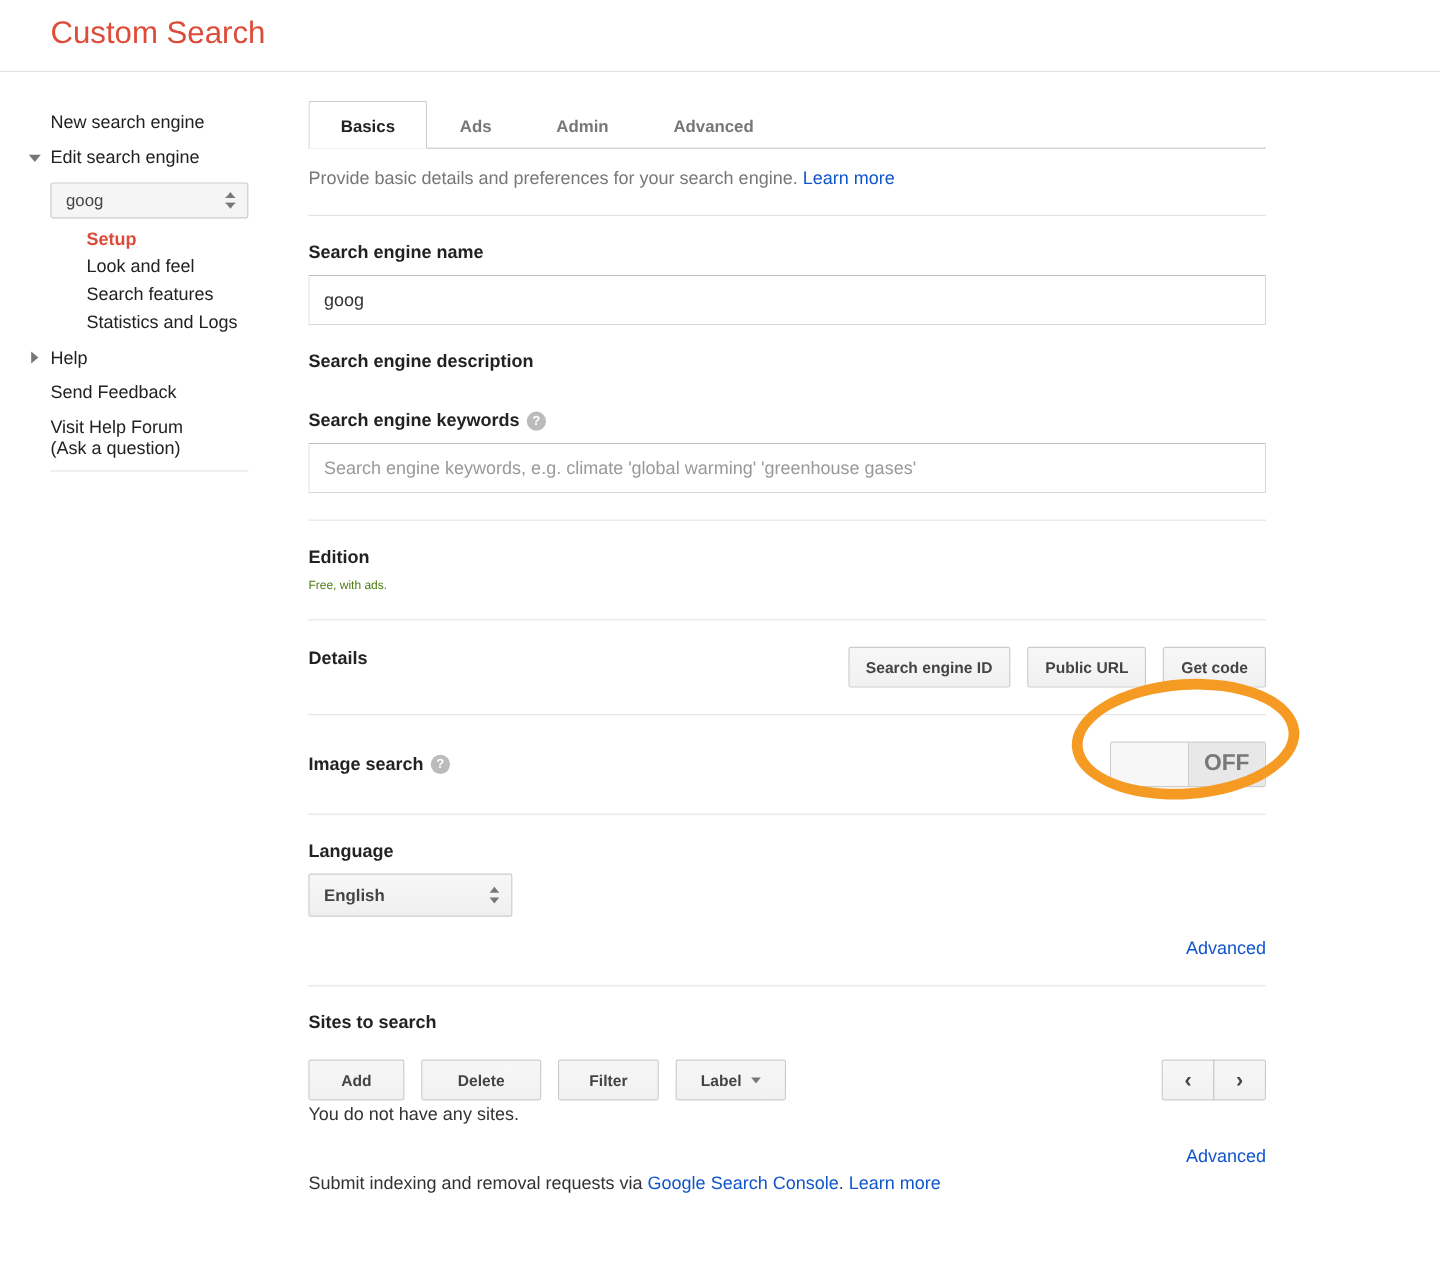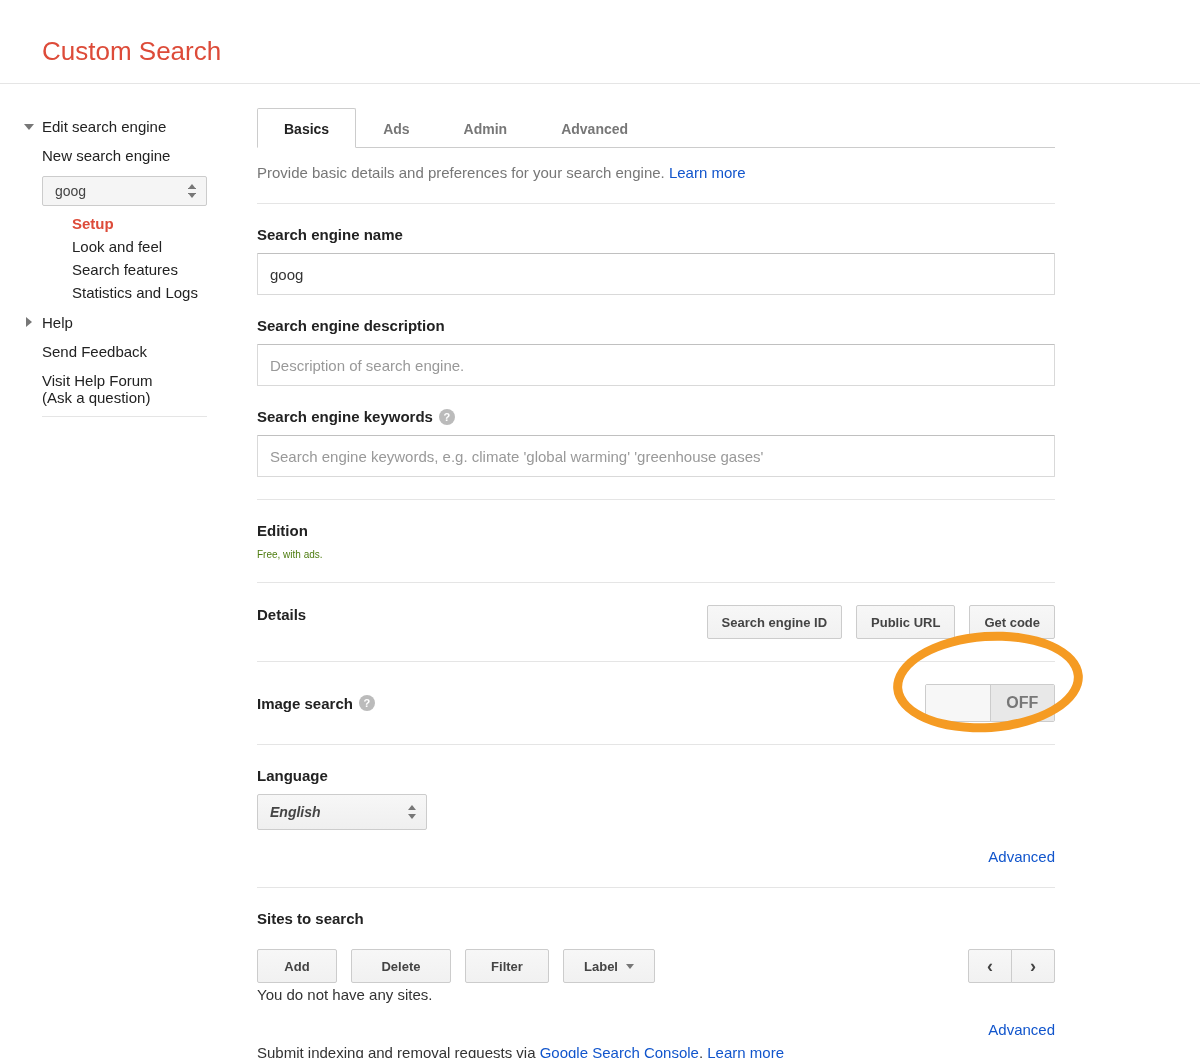--- a/index.html
+++ b/index.html
@@ -6,21 +6,21 @@
     body {
       font-family: Arial, Helvetica, sans-serif;
       font-size: 14px;
       color: #222;
       background: #fff;
     }
     .page-title {
       font-size: 26px;
       color: #dd4b39;
       font-weight: 400;
-      padding: 36px 0 16px 42px;
+      padding: 12px 0 16px 42px;
     }
     .top-divider {
       border-bottom: 1px solid #e5e5e5;
     }
     .layout {
       display: flex;
     }
     .sidebar {
       width: 235px;
       padding: 28px 0 0 24px;
@@ -226,21 +226,21 @@
       border-radius: 2px;
       overflow: hidden;
       cursor: pointer;
     }
     .toggle-half {
       flex:1;
       display:flex;
       align-items:center;
       justify-content:center;
       font-weight: bold;
-      font-size: 16px;
+      font-size: 19px;
       color: #777;
       background: #f7f7f7;
       text-align: right;
     }
     .toggle-half.on { border-right: 1px solid #ccc; }
     .toggle-half.off.active { background: #e8e8e8; }
     .annotation-circle {
       position: absolute;
       right: -28px;
       top: -30px;
@@ -258,21 +258,20 @@
       border-radius: 2px;
       background: linear-gradient(#f7f7f7,#efefef);
       padding: 0 28px 0 12px;
       font-size: 14px;
       font-weight: bold;
       color: #444;
       position: relative;
       display: inline-flex;
       align-items: center;
       cursor: pointer;
-      font-style: italic;
     }
     .right-link {
       text-align: right;
       margin-top: 18px;
       font-size: 15px;
     }
     .toolbar {
       display: flex;
       gap: 14px;
       margin: 22px 0 3px;
@@ -308,22 +307,22 @@
     .indexing { font-size: 15px; color: #333; padding-top: 6px; }
   </style>
 </head>
 <body>
 
 <div class="page-title">Custom Search</div>
 <div class="top-divider"></div>
 
 <div class="layout">
   <aside class="sidebar">
+    <div class="sidebar-item">New search engine</div>
     <div class="sidebar-item parent">Edit search engine</div>
-    <div class="sidebar-item">New search engine</div>
     <div class="engine-select">
       <span>goog</span>
       <span class="sort-arrows"></span>
     </div>
     <div class="sidebar-sub active">Setup</div>
     <div class="sidebar-sub">Look and feel</div>
     <div class="sidebar-sub">Search features</div>
     <div class="sidebar-sub">Statistics and Logs</div>
     <div class="sidebar-item parent collapsed" style="margin-top:4px">Help</div>
     <div class="sidebar-item">Send Feedback</div>
@@ -346,21 +345,20 @@
       <span>Provide basic details and preferences for your search engine. </span><a class="link">Learn more</a>
     </div>
 
     <div class="section">
       <div class="field-label">Search engine name</div>
       <input class="text-input" value="goog" style="">
     </div>
 
     <div style="padding:0 0 22px">
       <div class="field-label">Search engine description</div>
-      <input class="text-input" placeholder="Description of search engine." style="">
     </div>
 
     <div style="padding:0 0 22px">
       <div class="field-label">
         <span>Search engine keywords</span>
         <span class="help-icon">?</span>
       </div>
       <input class="text-input" placeholder="Search engine keywords, e.g. climate 'global warming' 'greenhouse gases'" style="">
     </div>
 

